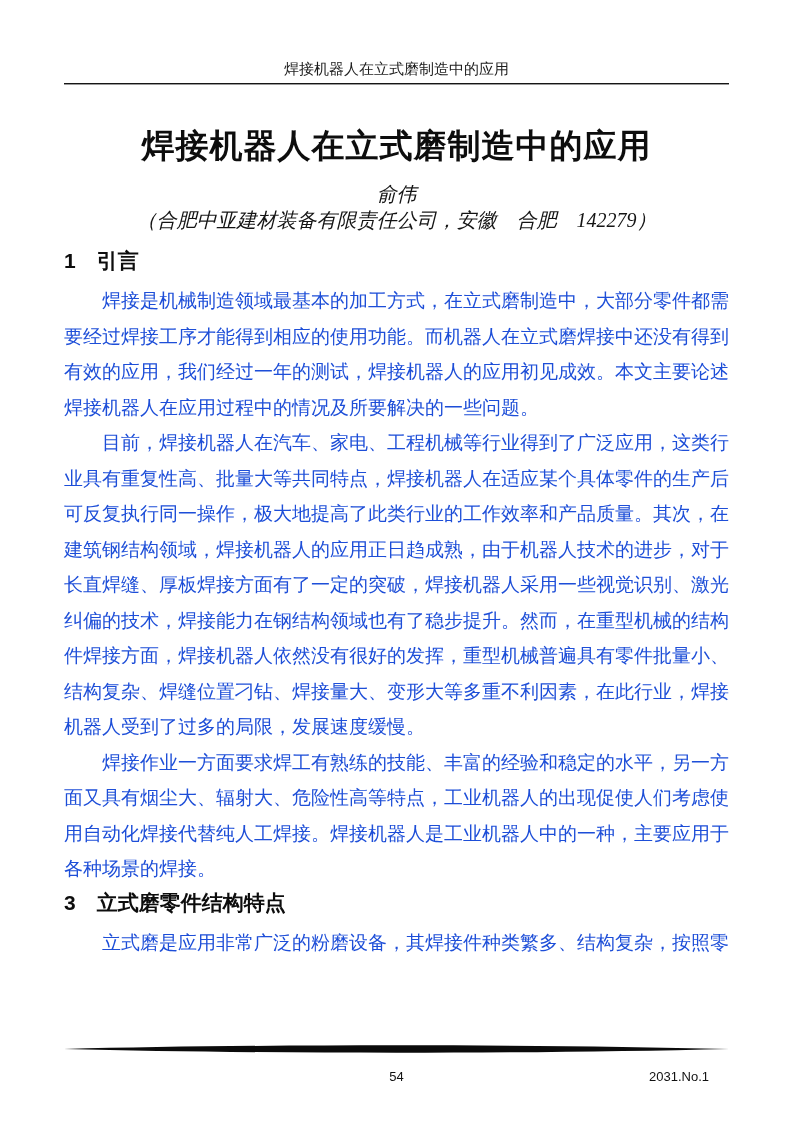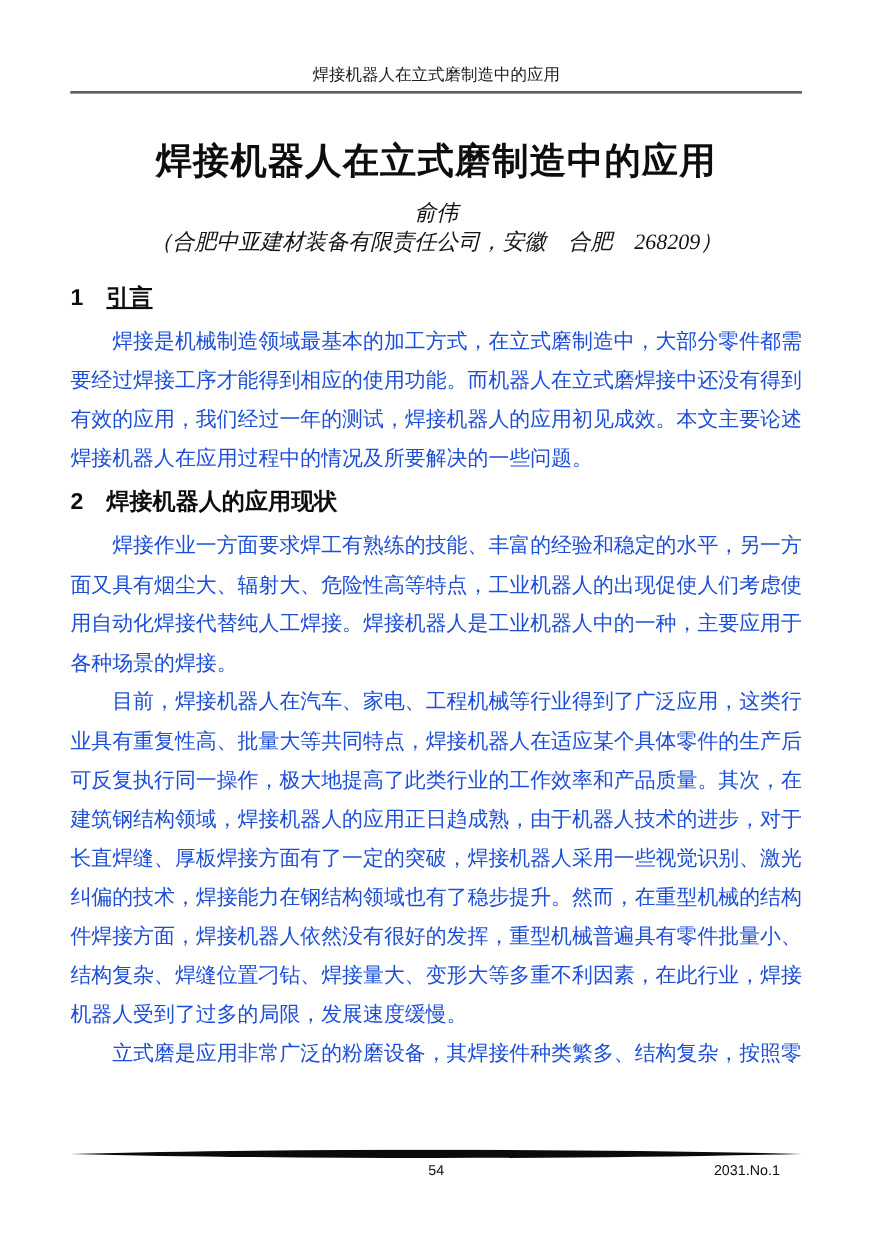--- a/index.html
+++ b/index.html
@@ -56,21 +56,21 @@
 
   h2.section-heading {
     font-family: "Liberation Sans", sans-serif;
     font-weight: 700;
     font-size: 21px;
     line-height: 28px;
     color: #0d0d0d;
     margin-bottom: 8px;
   }
   h2.section-heading .sec-num { display: inline-block; margin-right: 21px; }
-  #sec-1 h2 { margin-top: 24px; text-decoration: underline; }
+  #sec-1 h2 { margin-top: 14px; }
   #sec-2 h2 { margin-top: 8px; }
   #sec-3 h2 { margin-top: 2px; }
 
   p.body-para {
     font-size: 19px;
     line-height: 35.5px;
     text-align: justify;
     text-indent: 2em;
     color: #1d4ed8;
     word-break: break-all;
@@ -78,59 +78,59 @@
 
   .footer {
     position: absolute;
     left: 64px;
     right: 64px;
     top: 1045px;
   }
   .footer-rule-svg { display: block; width: 100%; height: 8px; }
   .footer-row {
     position: relative;
-    margin-top: 3px;
+    margin-top: 16px;
     height: 16px;
     font-family: "Liberation Sans", sans-serif;
     font-size: 13px;
     line-height: 16px;
     color: #111;
   }
   .page-number { display: block; text-align: center; }
   .issue-number { position: absolute; right: 20px; top: 0; }
 </style>
 </head>
 <body>
 
 <div class="page">
   <div class="content">
 
     <div class="running-head">焊接机器人在立式磨制造中的应用</div>
     <div class="header-rule"></div>
 
     <h1 class="article-title">焊接机器人在立式磨制造中的应用</h1>
     <div class="author">俞伟</div>
-    <div class="affiliation">（合肥中亚建材装备有限责任公司，安徽　合肥　268209）</div>
+    <div class="affiliation">（合肥中亚建材装备有限责任公司，安徽　合肥　142279）</div>
 
     <section id="sec-1">
       <h2 class="section-heading">
         <span class="sec-num">1</span><span class="sec-title">引言</span>
       </h2>
       <p class="body-para">焊接是机械制造领域最基本的加工方式，在立式磨制造中，大部分零件都需要经过焊接工序才能得到相应的使用功能。而机器人在立式磨焊接中还没有得到有效的应用，我们经过一年的测试，焊接机器人的应用初见成效。本文主要论述焊接机器人在应用过程中的情况及所要解决的一些问题。</p>
     </section>
 
     <section id="sec-2">
-      <h2 class="section-heading">
-        <span class="sec-num">2</span><span class="sec-title">焊接机器人的应用现状</span>
-      </h2>
+      <p class="body-para">目前，焊接机器人在汽车、家电、工程机械等行业得到了广泛应用，这类行业具有重复性高、批量大等共同特点，焊接机器人在适应某个具体零件的生产后可反复执行同一操作，极大地提高了此类行业的工作效率和产品质量。其次，在建筑钢结构领域，焊接机器人的应用正日趋成熟，由于机器人技术的进步，对于长直焊缝、厚板焊接方面有了一定的突破，焊接机器人采用一些视觉识别、激光纠偏的技术，焊接能力在钢结构领域也有了稳步提升。然而，在重型机械的结构件焊接方面，焊接机器人依然没有很好的发挥，重型机械普遍具有零件批量小、结构复杂、焊缝位置刁钻、焊接量大、变形大等多重不利因素，在此行业，焊接机器人受到了过多的局限，发展速度缓慢。</p>
       <p class="body-para">焊接作业一方面要求焊工有熟练的技能、丰富的经验和稳定的水平，另一方面又具有烟尘大、辐射大、危险性高等特点，工业机器人的出现促使人们考虑使用自动化焊接代替纯人工焊接。焊接机器人是工业机器人中的一种，主要应用于各种场景的焊接。</p>
-      <p class="body-para">目前，焊接机器人在汽车、家电、工程机械等行业得到了广泛应用，这类行业具有重复性高、批量大等共同特点，焊接机器人在适应某个具体零件的生产后可反复执行同一操作，极大地提高了此类行业的工作效率和产品质量。其次，在建筑钢结构领域，焊接机器人的应用正日趋成熟，由于机器人技术的进步，对于长直焊缝、厚板焊接方面有了一定的突破，焊接机器人采用一些视觉识别、激光纠偏的技术，焊接能力在钢结构领域也有了稳步提升。然而，在重型机械的结构件焊接方面，焊接机器人依然没有很好的发挥，重型机械普遍具有零件批量小、结构复杂、焊缝位置刁钻、焊接量大、变形大等多重不利因素，在此行业，焊接机器人受到了过多的局限，发展速度缓慢。</p>
     </section>
 
     <section id="sec-3">
+      <h2 class="section-heading">
+        <span class="sec-num">3</span><span class="sec-title">立式磨零件结构特点</span>
+      </h2>
       <p class="body-para">立式磨是应用非常广泛的粉磨设备，其焊接件种类繁多、结构复杂，按照零</p>
     </section>
 
   </div>
 
   <div class="footer">
     <svg class="footer-rule-svg" viewBox="0 0 665 8" preserveAspectRatio="none" xmlns="http://www.w3.org/2000/svg">
       <path d="M0,4 C 200,-1 465,-1 665,4 C 465,9 200,9 0,4 Z" fill="#0b0b0b"></path>
     </svg>
     <div class="footer-row">

